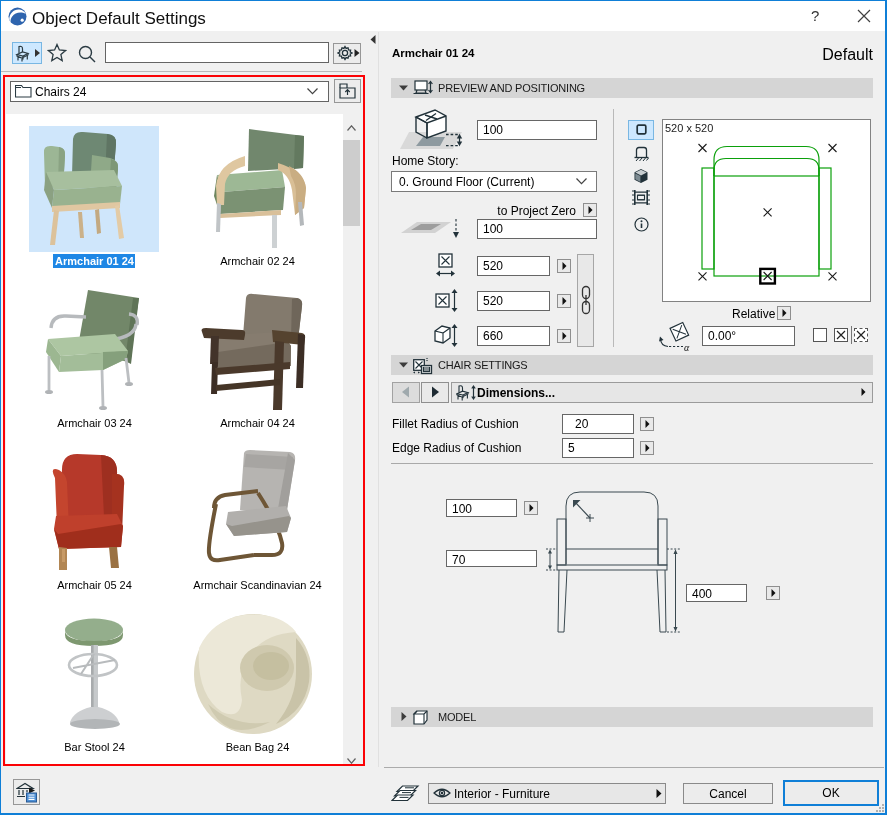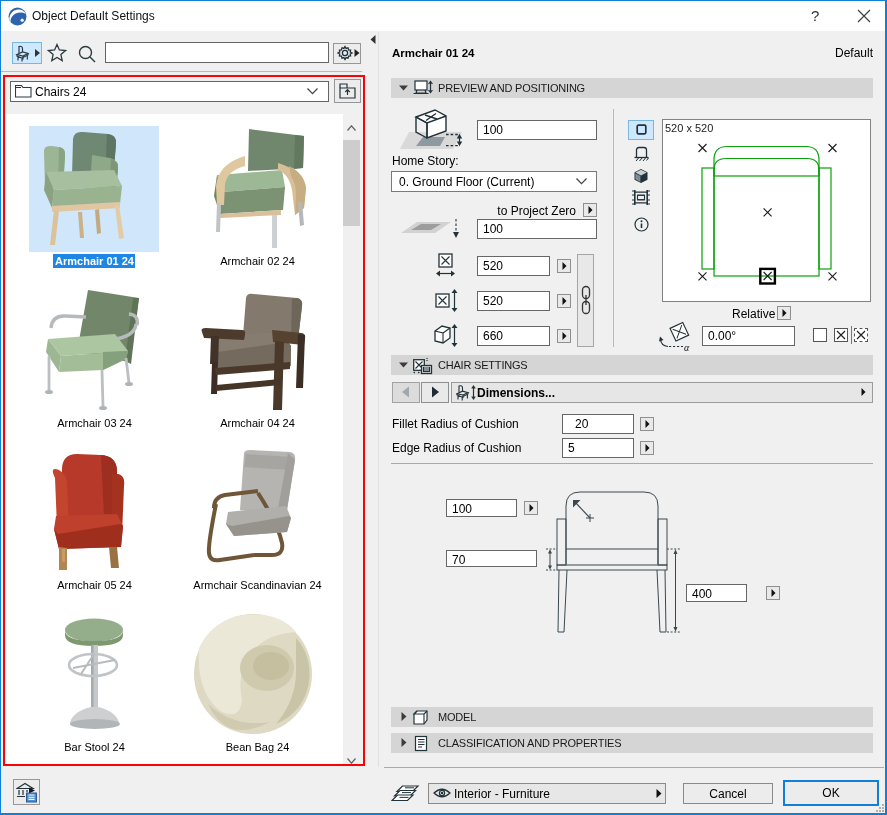--- a/index.html
+++ b/index.html
@@ -1,21 +1,21 @@
 <!DOCTYPE html>
 <html><head>
 <meta charset="utf-8">
 <style>
   html,body{margin:0;padding:0;}
   body{width:887px;height:815px;overflow:hidden;font-family:"Liberation Sans",sans-serif;}
   #win{position:absolute;left:0;top:0;width:887px;height:815px;background:#f0f0f0;
        border-top:1px solid #0f7fd7;border-left:1px solid #0f7fd7;border-right:2px solid #0f7fd7;border-bottom:2px solid #0f7fd7;box-sizing:border-box;}
   .abs{position:absolute;}
   #titlebar{left:0;top:0;width:884px;height:30px;background:#ffffff;}
-  #title{left:31px;top:8px;font-size:12px;color:#101010;}
+  #title{left:31px;top:8px;font-size:17px;color:#101010;}
   .inp{position:absolute;background:#fff;border:1px solid #666;font-size:12px;color:#000;box-sizing:border-box;padding:2px 0 0 5px;}
   .arrbtn{position:absolute;width:14px;height:14px;background:#e9e9e9;border:1px solid #8f8f8f;box-sizing:border-box;text-align:center;}
   .arrbtn svg{display:block;margin:2px auto 0;}
   .hdr{position:absolute;left:390px;width:482px;height:20px;background:#d5d5d5;}
   .hdr .tri{position:absolute;left:8px;top:7px;}
   .hdr .ttl{position:absolute;left:47px;top:4px;font-size:11px;font-weight:normal;color:#1a1a1a;letter-spacing:-0.2px;}
   .hdr .ico{position:absolute;left:21px;top:2px;}
   .lbl{position:absolute;font-size:12px;color:#000;}
   .thumb-label{position:absolute;font-size:11px;color:#000;text-align:center;width:163px;}
 </style>
@@ -229,21 +229,21 @@
       <path d="M1,6.5 L9,1.5 L17,6.5 Z"></path>
       <path d="M3,8 L3,13 M7,8 L7,13 M11,8 L11,10 M15,8 L15,10 M1,14.5 L9,14.5"></path>
     </g>
     <path d="M13,5.5 L19,8.5 L13,11.5 Z" fill="#1a1a1a"></path>
     <rect x="10.5" y="11" width="10" height="9" fill="#4d8fd6" stroke="#2a5a94" stroke-width="1"></rect>
     <path d="M12.5,13 h6 M12.5,15.2 h6 M12.5,17.4 h6" stroke="#fff" stroke-width="1.1"></path>
   </svg>
 
   <div class="abs" style="left:377px;top:31px;width:1px;height:735px;background:#e0e0e0;"></div>
   <div class="abs" style="left:391px;top:46px;font-size:11.5px;font-weight:bold;">Armchair 01 24</div>
-  <div class="abs" style="left:790px;top:45px;width:82px;font-size:12px;text-align:right;">Default</div>
+  <div class="abs" style="left:790px;top:45px;width:82px;font-size:16px;text-align:right;">Default</div>
 
   <div class="hdr" style="top:77px;">
     <svg class="tri" width="9" height="6" viewBox="0 0 9 6">
         <path d="M0,0.5 L9,0.5 L4.5,5.5 Z" fill="#3c3c3c"></path>
       </svg>
     <svg class="ico" width="22" height="17" viewBox="0 0 22 17">
       <g fill="none" stroke="#22323a" stroke-width="1.2">
         <rect x="3" y="1" width="12" height="9" fill="#fff"></rect>
         <path d="M5,10 L4,13 L14,13 L13,10 M1.5,13.5 L16.5,13.5"></path>
         <path d="M18.5,2 L18.5,12 M16.6,4 L18.5,1.5 L20.4,4 M16.6,10 L18.5,12.5 L20.4,10"></path>
@@ -515,30 +515,20 @@
   <div class="hdr" style="top:706px;">
     <svg class="tri" style="top:5px;left:10px" width="6" height="9" viewBox="0 0 6 9">
         <path d="M0.5,0 L5.5,4.5 L0.5,9 Z" fill="#3c3c3c"></path>
       </svg>
     <svg class="ico" width="18" height="17" viewBox="0 0 18 17">
       <path d="M5,2 L15,2 L15,11 L12,15 L2,15 L2,5 Z" fill="#fff" stroke="#22323a" stroke-width="1.2"></path>
       <path d="M5,2 L2,5 L12,5 L12,15 M12,5 L15,2" fill="none" stroke="#22323a" stroke-width="1.1"></path>
     </svg>
     <div class="ttl">MODEL</div>
   </div>
-  <div class="hdr" style="top:732px;">
-    <svg class="tri" style="top:5px;left:10px" width="6" height="9" viewBox="0 0 6 9">
-        <path d="M0.5,0 L5.5,4.5 L0.5,9 Z" fill="#3c3c3c"></path>
-      </svg>
-    <svg class="ico" width="18" height="17" viewBox="0 0 18 17">
-      <rect x="3.5" y="1.5" width="11" height="14" fill="#fff" stroke="#22323a" stroke-width="1.2"></rect>
-      <path d="M6,4.5 L12.5,4.5 M6,7 L12.5,7 M6,9.5 L12.5,9.5 M6,12 L10,12" stroke="#22323a" stroke-width="1"></path>
-    </svg>
-    <div class="ttl">CLASSIFICATION AND PROPERTIES</div>
-  </div>
 
   <div class="abs" style="left:383px;top:766px;width:500px;height:1px;background:#ababab;"></div>
   <svg class="abs" style="left:390px;top:782px" width="30" height="20" viewBox="0 0 30 20">
     <g fill="#fff" stroke="#22323a" stroke-width="1.2">
       <path d="M6,8.5 L11.5,3 L27,3 L21.5,8.5 Z"></path>
       <path d="M3.5,13 L9,7.5 L24.5,7.5 L19,13 Z"></path>
       <path d="M1,17.5 L6.5,12 L22,12 L16.5,17.5 Z"></path>
     </g>
     <path d="M14,4.8 L23,4.8 M11,9.6 L20,9.6 M8.5,14.4 L17.5,14.4" stroke="#22323a" stroke-width="1"></path>
   </svg>

